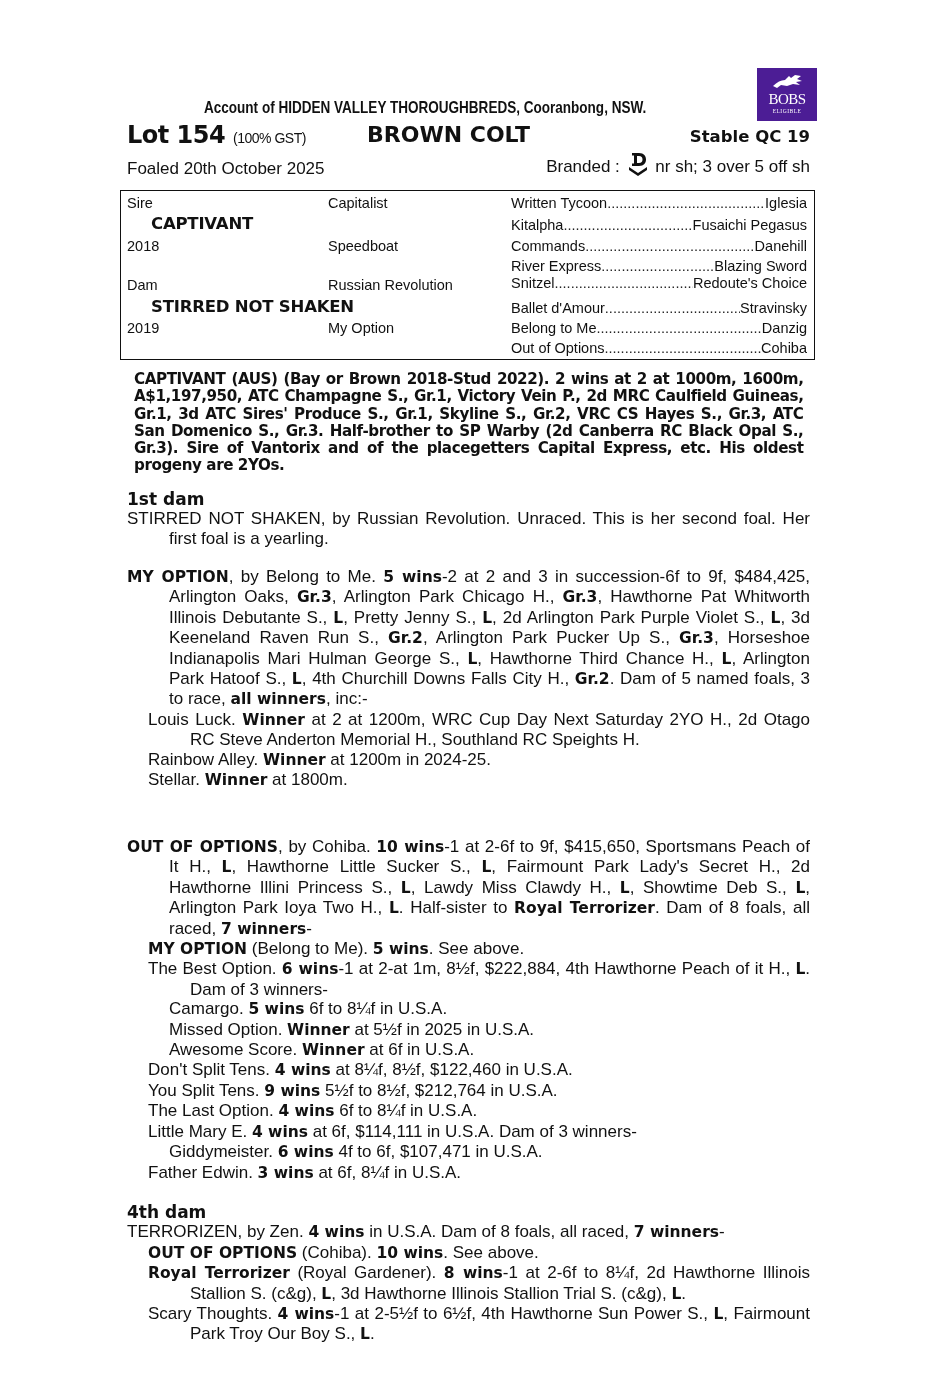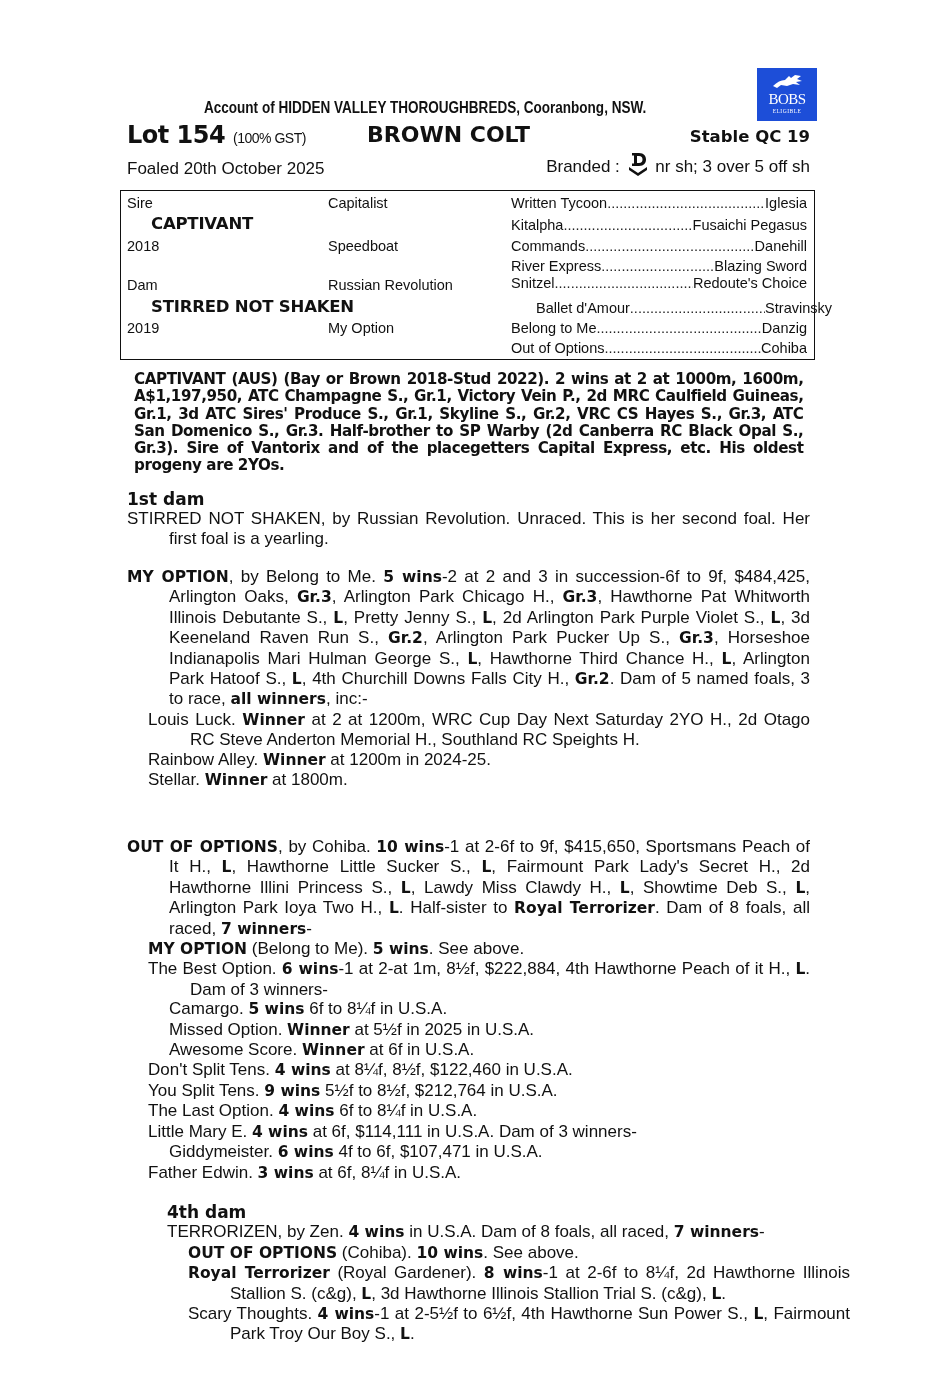--- a/index.html
+++ b/index.html
@@ -1,17 +1,17 @@
 <!DOCTYPE html>
 <html><head>
 <meta charset="utf-8">
 <style>
   html, body { margin:0; padding:0; background:#ffffff; }
   body { width:938px; height:1400px; position:relative; font-family:"Liberation Sans", sans-serif; color:#111; overflow:hidden; }
-  .logo { position:absolute; left:757px; top:68px; width:60px; height:53px; background:#1d4ed8; color:#fff; text-align:center; }
+  .logo { position:absolute; left:757px; top:68px; width:60px; height:53px; background:#4c1d95; color:#fff; text-align:center; }
   .logo .bobs { position:absolute; left:0; right:0; top:24px; font-family:"Liberation Serif", serif; font-size:15px; letter-spacing:-0.5px; line-height:15px; }
   .logo .elig { position:absolute; left:0; right:0; top:40px; font-family:"Liberation Serif", serif; font-size:5.5px; letter-spacing:0.5px; }
   .logo svg { position:absolute; left:14px; top:4px; }
   .account { position:absolute; left:204px; top:98px; font-size:16.5px; font-weight:bold; transform:scaleX(0.82); transform-origin:left top; white-space:nowrap; }
   .lotrow { position:absolute; left:127px; top:121px; width:683px; height:30px; }
   .lot { position:absolute; left:0; top:0; font-size:24px; font-weight:900; font-family:"DejaVu Sans", sans-serif; letter-spacing:-0.5px; }
   .lot .gst { font-size:14px; font-weight:normal; font-family:"Liberation Sans", sans-serif; }
   .colt { position:absolute; left:240px; top:1px; font-size:22px; font-weight:900; font-family:"DejaVu Sans", sans-serif; letter-spacing:0px; }
   .stable { position:absolute; right:0; top:6px; font-size:16.5px; font-weight:900; font-family:"DejaVu Sans", sans-serif; }
   .foaled { position:absolute; left:127px; top:159px; font-size:17px; }
@@ -98,21 +98,21 @@
   <div class="ped-g3" style="top:67px;align-items:center;">
       <span>River Express</span>
       <span class="dots"></span>
       <span>Blazing Sword</span>
     </div>
   <div class="ped-g3" style="top:84px;justify-content:space-between;">
       <span>Snitzel</span>
       <span class="dots"></span>
       <span>Redoute's Choice</span>
     </div>
-  <div class="ped-g3" style="top:109px;margin-left:25px;">
+  <div class="ped-g3" style="top:109px;">
       <span>Ballet d'Amour</span>
       <span class="dots"></span>
       <span>Stravinsky</span>
     </div>
   <div class="ped-g3" style="top:129px;">
       <span>Belong to Me</span>
       <span class="dots"></span>
       <span>Danzig</span>
     </div>
   <div class="ped-g3" style="top:149px;">
@@ -148,21 +148,21 @@
       <div class="para hang2"><span>Awesome Score. </span><span class="b">Winner</span><span> at 6f in U.S.A.</span></div>
       <div class="para hang1"><span>Don't Split Tens. </span><span class="b">4 wins</span><span> at 8¼f, 8½f, $122,460 in U.S.A.</span></div>
       <div class="para hang1"><span>You Split Tens. </span><span class="b">9 wins</span><span> 5½f to 8½f, $212,764 in U.S.A.</span></div>
       <div class="para hang1"><span>The Last Option. </span><span class="b">4 wins</span><span> 6f to 8¼f in U.S.A.</span></div>
       <div class="para hang1"><span>Little Mary E. </span><span class="b">4 wins</span><span> at 6f, $114,111 in U.S.A. Dam of 3 winners-</span></div>
       <div class="para hang2"><span>Giddymeister. </span><span class="b">6 wins</span><span> 4f to 6f, $107,471 in U.S.A.</span></div>
       <div class="para hang1"><span>Father Edwin. </span><span class="b">3 wins</span><span> at 6f, 8¼f in U.S.A.</span></div>
     </div>
 </div>
 
-<div class="section" style="top:1203px;margin-left:40px;">
+<div class="section" style="top:1203px;">
   <h3>4th dam</h3>
   <div class="para hang0"><span>TERRORIZEN, by Zen. </span><span class="b">4 wins</span><span> in U.S.A. Dam of 8 foals, all raced, </span><span class="b">7 winners</span><span>-</span></div>
   <div>
       <div class="para hang1"><span class="b">OUT OF OPTIONS</span><span> (Cohiba). </span><span class="b">10 wins</span><span>. See above.</span></div>
       <div class="para hang1"><span class="b">Royal Terrorizer</span><span> (Royal Gardener). </span><span class="b">8 wins</span><span>-1 at 2-6f to 8¼f, 2d Hawthorne Illinois Stallion S. (c&amp;g), </span><span class="b">L</span><span>, 3d Hawthorne Illinois Stallion Trial S. (c&amp;g), </span><span class="b">L</span><span>.</span></div>
       <div class="para hang1"><span>Scary Thoughts. </span><span class="b">4 wins</span><span>-1 at 2-5½f to 6½f, 4th Hawthorne Sun Power S., </span><span class="b">L</span><span>, Fairmount Park Troy Our Boy S., </span><span class="b">L</span><span>.</span></div>
     </div>
 </div>
 
 </body></html>

